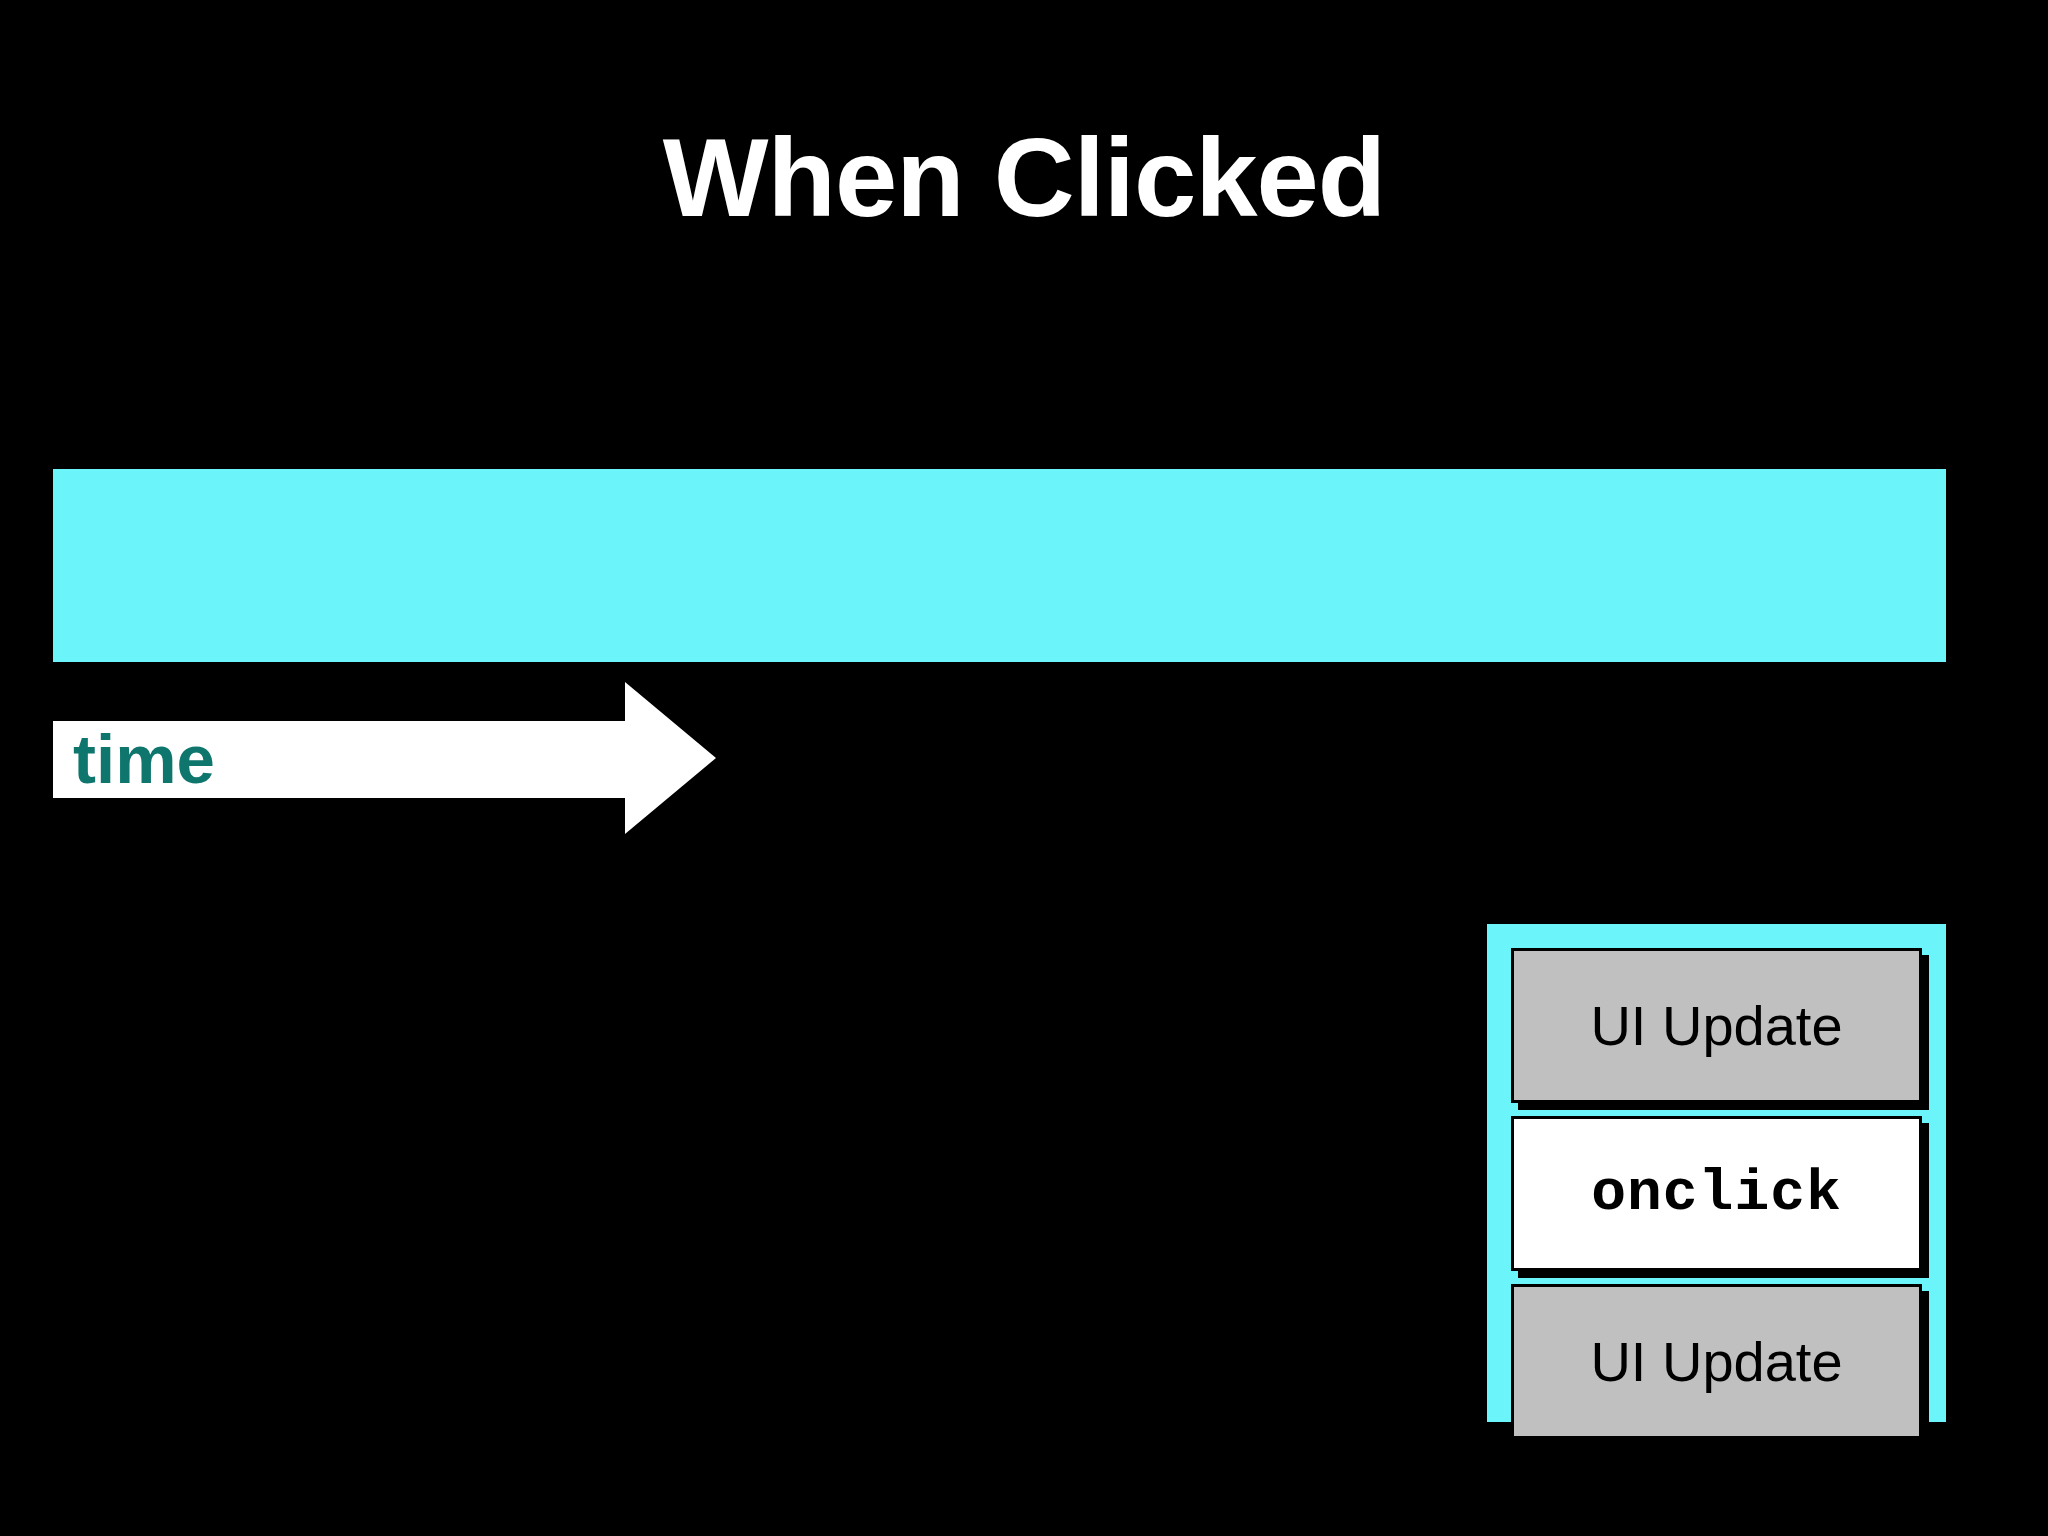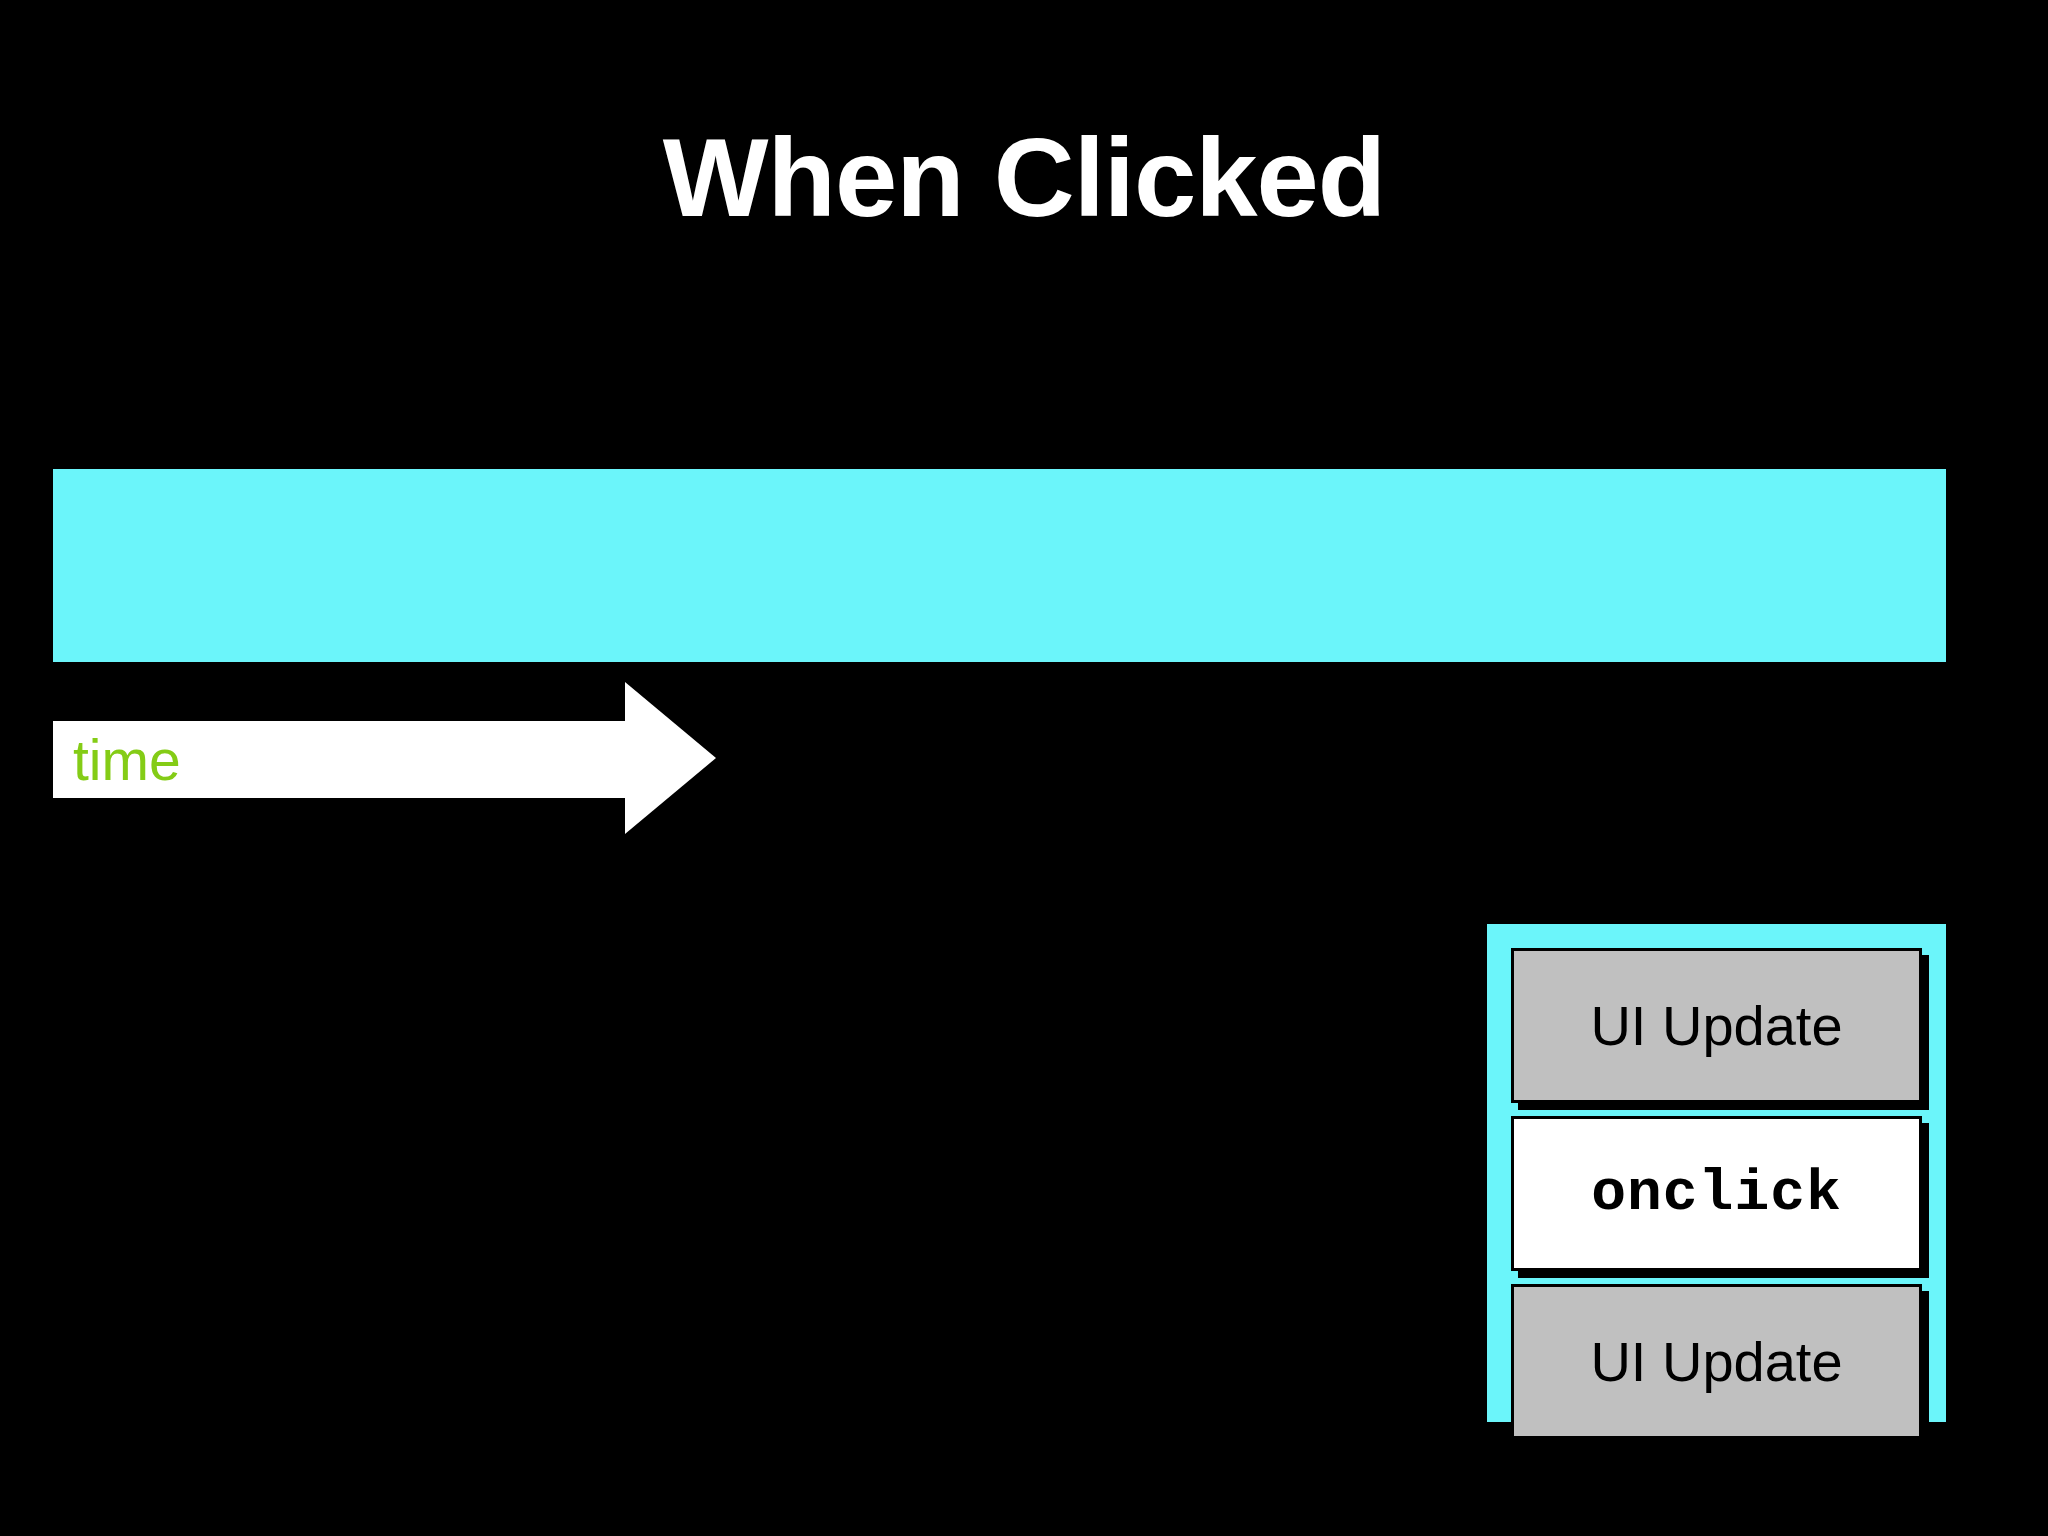--- a/index.html
+++ b/index.html
@@ -67,24 +67,24 @@
     border-top: 76px solid transparent;
     border-bottom: 76px solid transparent;
     border-left: 91px solid #ffffff;
   }
   #time-arrow-label {
     position: absolute;
     left: 20px;
     top: 41px;
     height: 74px;
     line-height: 74px;
-    color: #84cc16;
+    color: #0f766e;
     font-family: "Liberation Sans", sans-serif;
-    font-weight: normal;
-    font-size: 57px;
+    font-weight: bold;
+    font-size: 69px;
     white-space: nowrap;
   }
 
   
   #handler-stack {
     position: absolute;
     left: 1487px;
     top: 924px;
     width: 459px;
     height: 498px;

